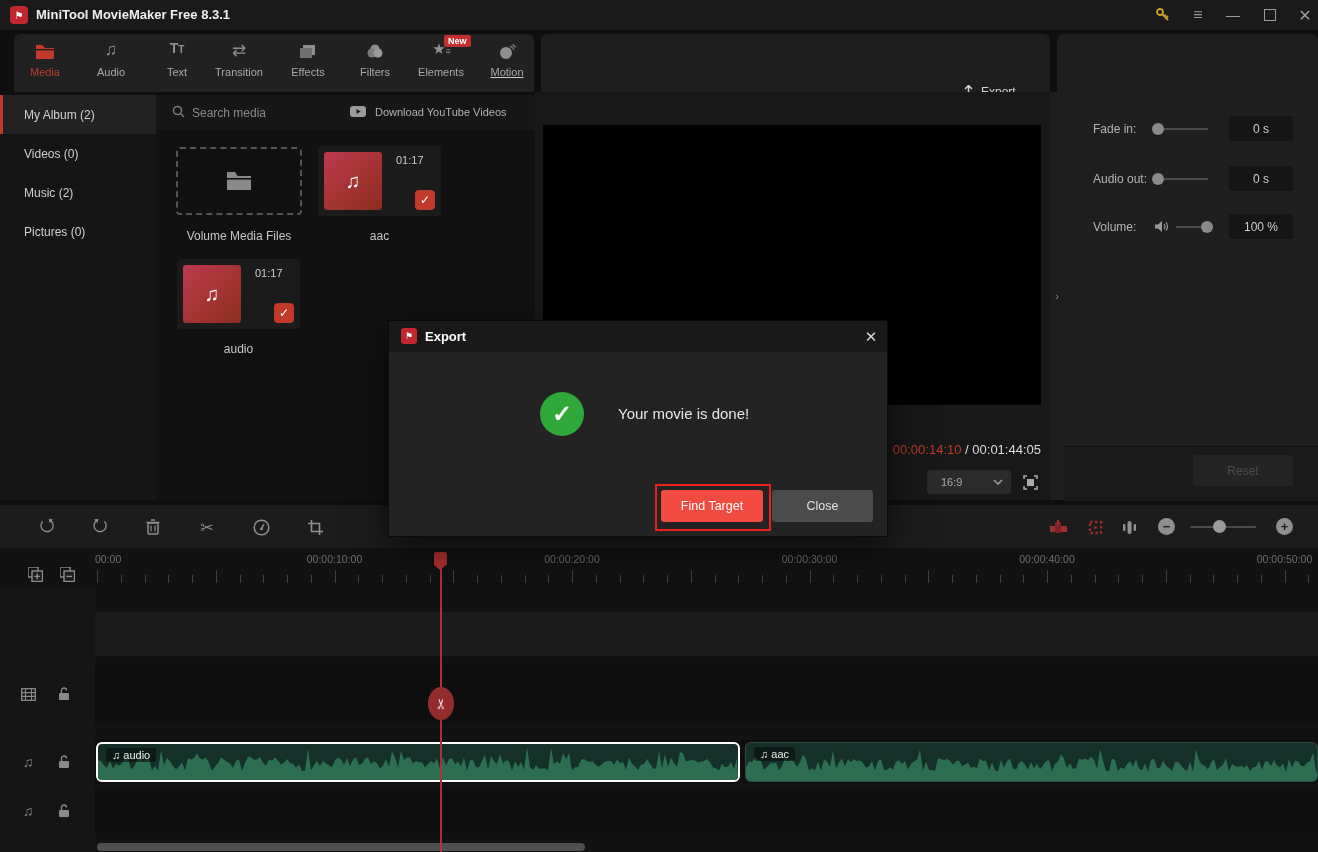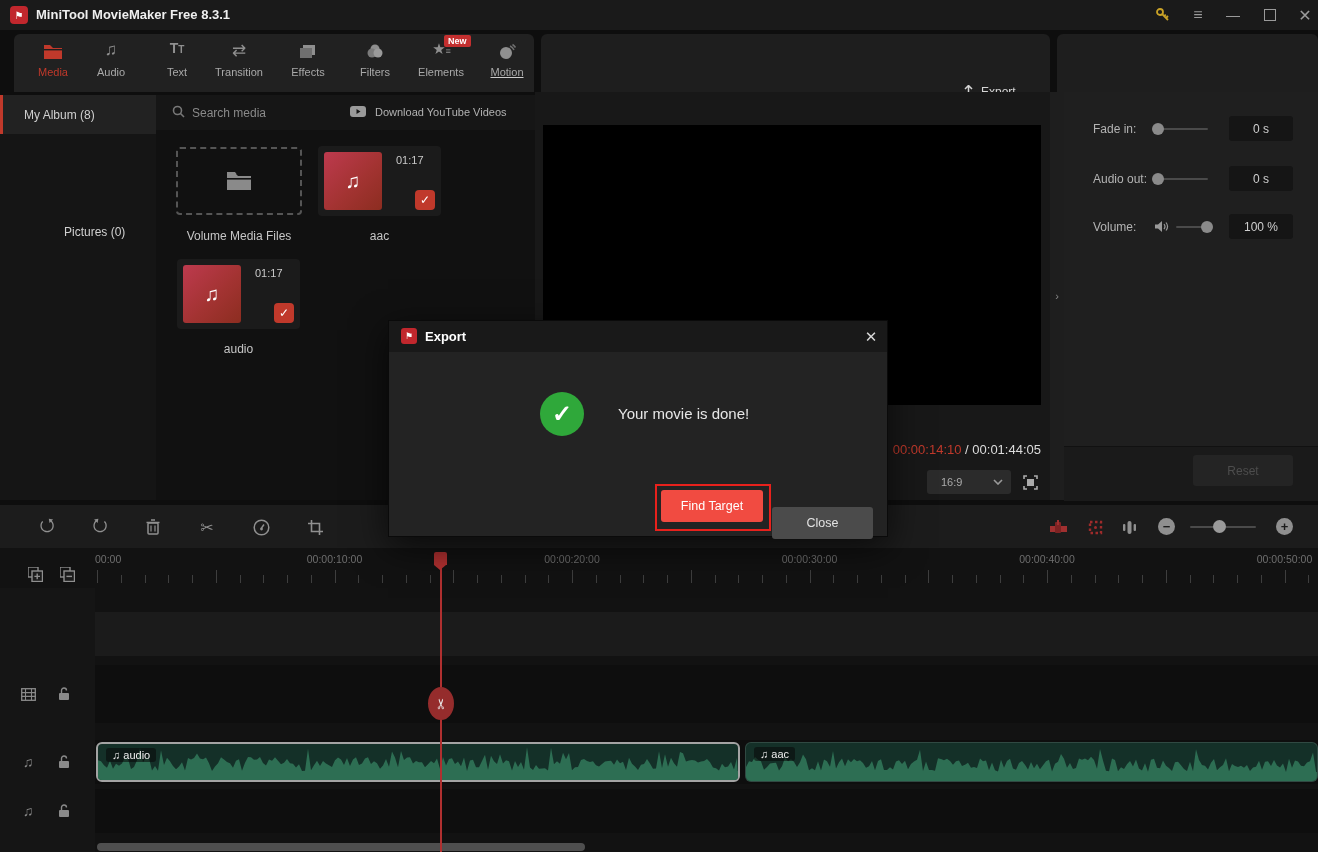--- a/index.html
+++ b/index.html
@@ -65,39 +65,39 @@
   .zoombtn{top:518px;width:17px;height:17px;border-radius:50%;background:#8f8f8f;color:#1c1c1c;
            font-size:13px;font-weight:bold;cursor:pointer;}
   
   .timeline{left:0;top:548px;width:1318px;height:304px;background:#121212;}
   .gutter{left:0;top:40px;width:95px;height:264px;background:#151515;}
   .rlabel{top:5px;font-size:10.5px;color:#6e6e6e;white-space:nowrap;}
   .tick{top:22px;width:1px;background:#3e3e3e;}
   .trackrow{left:95px;width:1223px;background:#0e0e0e;}
   .gicon{color:#8a8a8a;font-size:13px;width:20px;height:20px;}
   .clip{top:194px;height:40px;background:#143028;border-radius:6px;box-sizing:border-box;overflow:hidden;cursor:pointer;}
-  .clip.selected{border:2px solid #a3a3a3;text-align:center;}
+  .clip.selected{border:2px solid #ffffff;text-align:center;}
   .clipbadge{left:8px;top:4px;background:rgba(8,8,8,.55);border-radius:3px;padding:1px 6px;
              font-size:11px;color:#eee;white-space:nowrap;}
   .playline{width:2px;background:#b03030;}
   .phandle{width:13px;height:13px;background:#b03030;border-radius:2px 2px 0 0;}
   .phandle:after{content:"";position:absolute;left:0;top:13px;border-left:6.5px solid transparent;
                  border-right:6.5px solid transparent;border-top:5px solid #b03030;}
   .scissorbadge{width:26px;height:33px;background:#952c2c;border-radius:50%;color:#eaeaea;font-size:14px;}
   .hscroll{left:97px;top:295px;width:488px;height:8px;background:#4f4f4f;border-radius:4px;cursor:pointer;}
   
   .dialog{left:388px;top:320px;width:500px;height:217px;background:#232323;z-index:50;
           box-shadow:0 10px 34px rgba(0,0,0,.65);border:1px solid #0a0a0a;box-sizing:border-box;}
   .dlgtitle{left:0;top:0;width:100%;height:31px;background:#191919;}
   .dlgmsg{font-size:15px;color:#e6e6e6;}
   .greenchk{left:151px;top:71px;width:44px;height:44px;border-radius:50%;background:#2fa83a;
             color:#fff;font-size:24px;font-weight:bold;}
   .btn{height:32px;border-radius:3px;font-size:12.5px;cursor:pointer;}
   .btn-find{left:272px;top:169px;width:102px;background:#f14b41;color:#fff;}
-  .btn-close{left:383px;top:186px;width:101px;background:#4b4b4b;color:#e2e2e2;}
+  .btn-close{left:383px;top:169px;width:101px;background:#4b4b4b;color:#e2e2e2;}
   .annot{left:266px;top:163px;width:112px;height:43px;border:2px solid #e8211c;z-index:60;pointer-events:none;}
   .wave{position:absolute;left:0;bottom:0;right:0;top:0;}
 </style>
 </head>
 <body>
 
 <div id="app">
 
   <div class="abs titlebar">
     <div class="abs logo ctr">⚑</div>
@@ -110,21 +110,21 @@
     </div>
     <div class="abs tbicon ctr" style="left:1183px;font-size:16px;">≡</div>
     <div class="abs tbicon ctr" style="left:1218px;">—</div>
     <div class="abs tbicon ctr" style="left:1255px;">
       <span style="display:inline-block;width:10px;height:10px;border:1.5px solid #9a9a9a;"></span>
     </div>
     <div class="abs tbicon ctr" style="left:1290px;font-size:16px;">✕</div>
   </div>
 
   <div class="abs panelhead ribbon"></div>
-  <div class="abs tab active" style="left:14px;margin-left:8px;">
+  <div class="abs tab active" style="left:14px;">
     <span class="ticon">
       <svg width="20" height="16" viewBox="0 0 20 16" style="margin-top:4px;">
           <path d="M1 2 h7 l2 2 h9 v11 h-18 z M1 2 v-1 h6 l1 1" fill="#c0392b"></path>
           <rect x="1" y="5" width="18" height="1.4" fill="#1e1e1e"></rect>
         </svg>
     </span>
     <span class="tlabel">Media</span>
   </div>
   <div class="abs tab" style="left:80px;">
     <span class="ticon">♫</span>
@@ -183,23 +183,29 @@
       <span>Export</span>
     </button>
   </div>
 
   <div class="abs panelhead" style="left:1057px;width:261px;">
     <span class="abs phead-label" style="left:21px;">Music Property</span>
   </div>
 
   <div class="abs sidebar">
     <div class="sideitem active" style="position:absolute;top:0;">
-      <span>My Album (8)</span>
-    </div>
-    <div class="sideitem" style="position:absolute;top:117px;margin-left:40px;">
+      <span>My Album (2)</span>
+    </div>
+    <div class="sideitem" style="position:absolute;top:39px;">
+      <span>Videos (0)</span>
+    </div>
+    <div class="sideitem" style="position:absolute;top:78px;">
+      <span>Music (2)</span>
+    </div>
+    <div class="sideitem" style="position:absolute;top:117px;">
       <span>Pictures (0)</span>
     </div>
   </div>
 
   <div class="abs mediapanel"></div>
   <div class="abs mediahead"></div>
   <div class="abs ctr" style="left:170px;top:103px;width:16px;height:16px;">
     <svg width="13" height="13" viewBox="0 0 13 13">
         <circle cx="5.5" cy="5.5" r="4" fill="none" stroke="#777" stroke-width="1.6"></circle>
         <path d="M8.5 8.5 L12 12" stroke="#777" stroke-width="1.6"></path>

